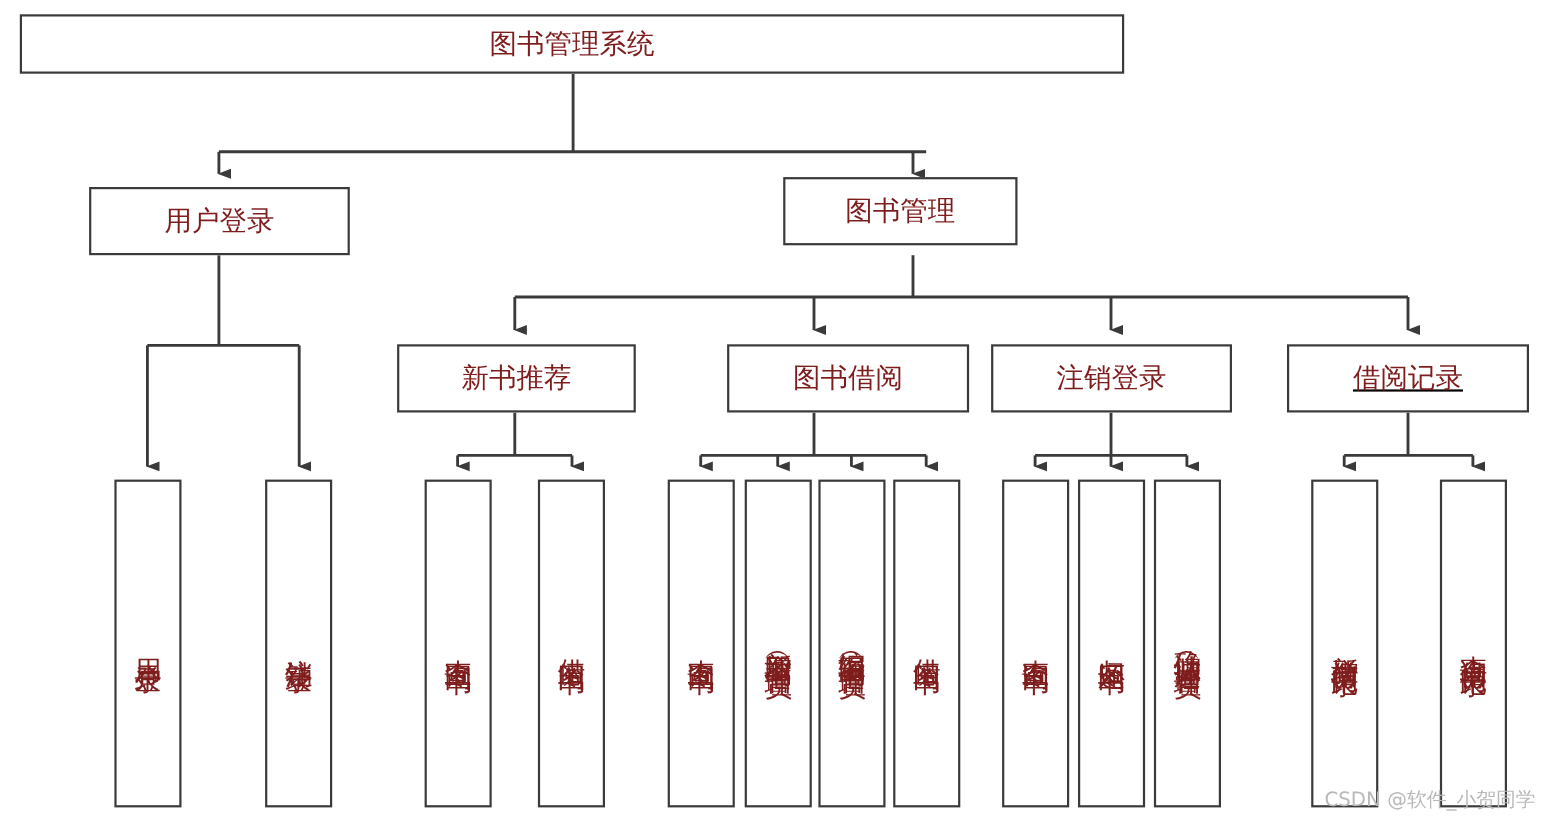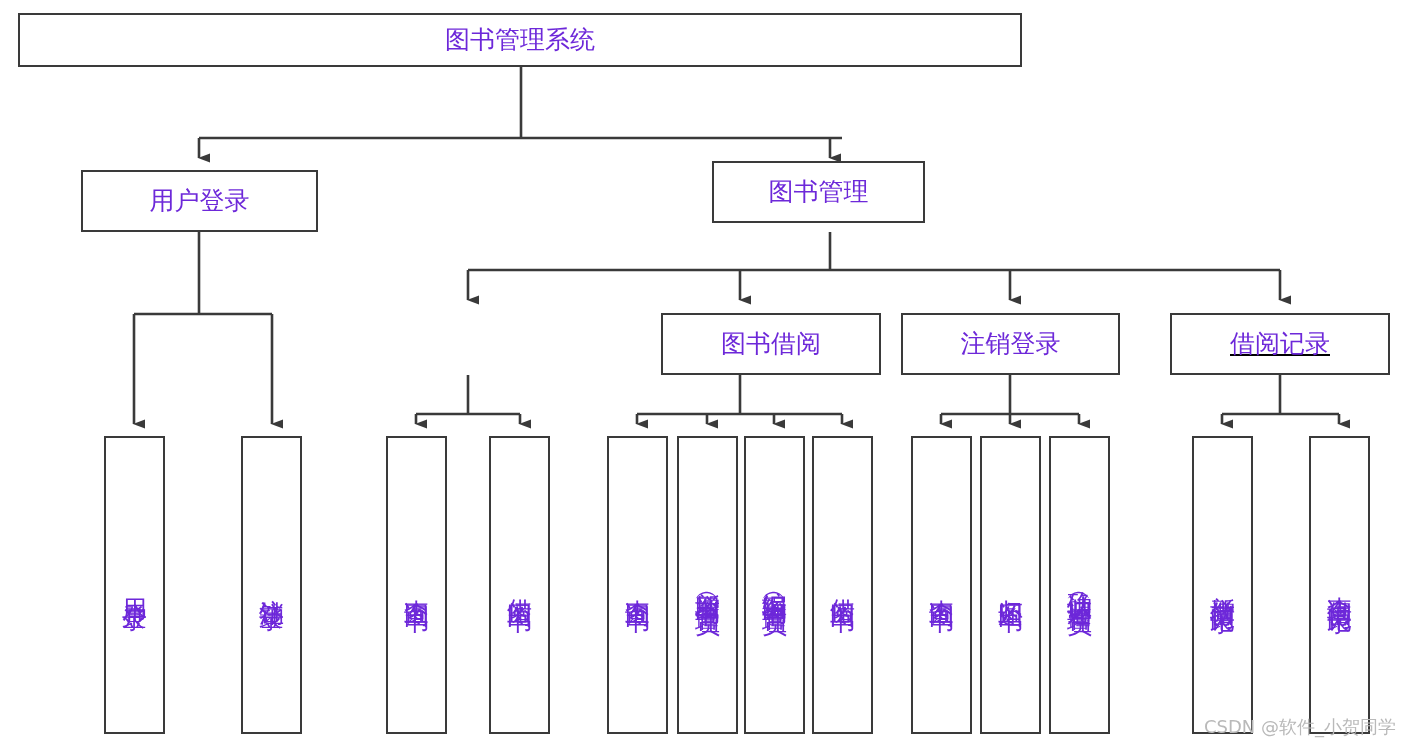--- a/index.html
+++ b/index.html
@@ -27,21 +27,21 @@
     position: absolute;
     box-sizing: border-box;
     background: #ffffff;
     border: 2.5px solid #3a3a3a;
     display: flex;
     align-items: center;
     justify-content: center;
     overflow: hidden;
   }
   .node .label {
-    color: #6d28d9;
+    color: #7f1d1d;
     text-align: center;
     line-height: 1.18;
     white-space: nowrap;
   }
   .node.horizontal .label {
     font-size: 25px;
     writing-mode: horizontal-tb;
   }
   .node.root .label {
     font-size: 25px;
@@ -125,20 +125,23 @@
     <span class="label">图书管理系统</span>
   </div>
 
   <div class="node horizontal" style="left:81px; top:170px; width:237px; height:62px;">
     <span class="label">用户登录</span>
   </div>
   <div class="node horizontal" style="left:712px; top:161px; width:213px; height:62px;">
     <span class="label">图书管理</span>
   </div>
 
+  <div class="node horizontal" style="left:361px; top:313px; width:217px; height:62px;">
+    <span class="label">新书推荐</span>
+  </div>
   <div class="node horizontal" style="left:630px; top:313px; width:220px; height:62px;margin-left:31px;">
     <span class="label">图书借阅</span>
   </div>
   <div class="node horizontal" style="left:901px; top:313px; width:219px; height:62px;">
     <span class="label">注销登录</span>
   </div>
   <div class="node horizontal" style="left:1170px; top:313px; width:220px; height:62px;text-decoration:underline;">
     <span class="label">借阅记录</span>
   </div>
 

